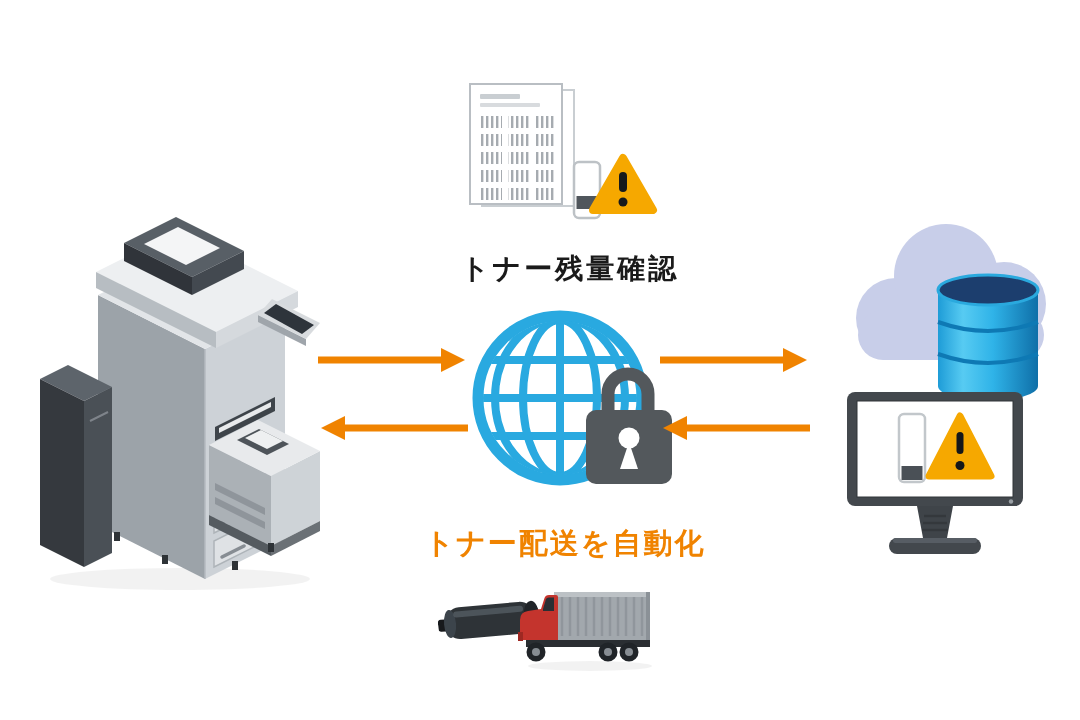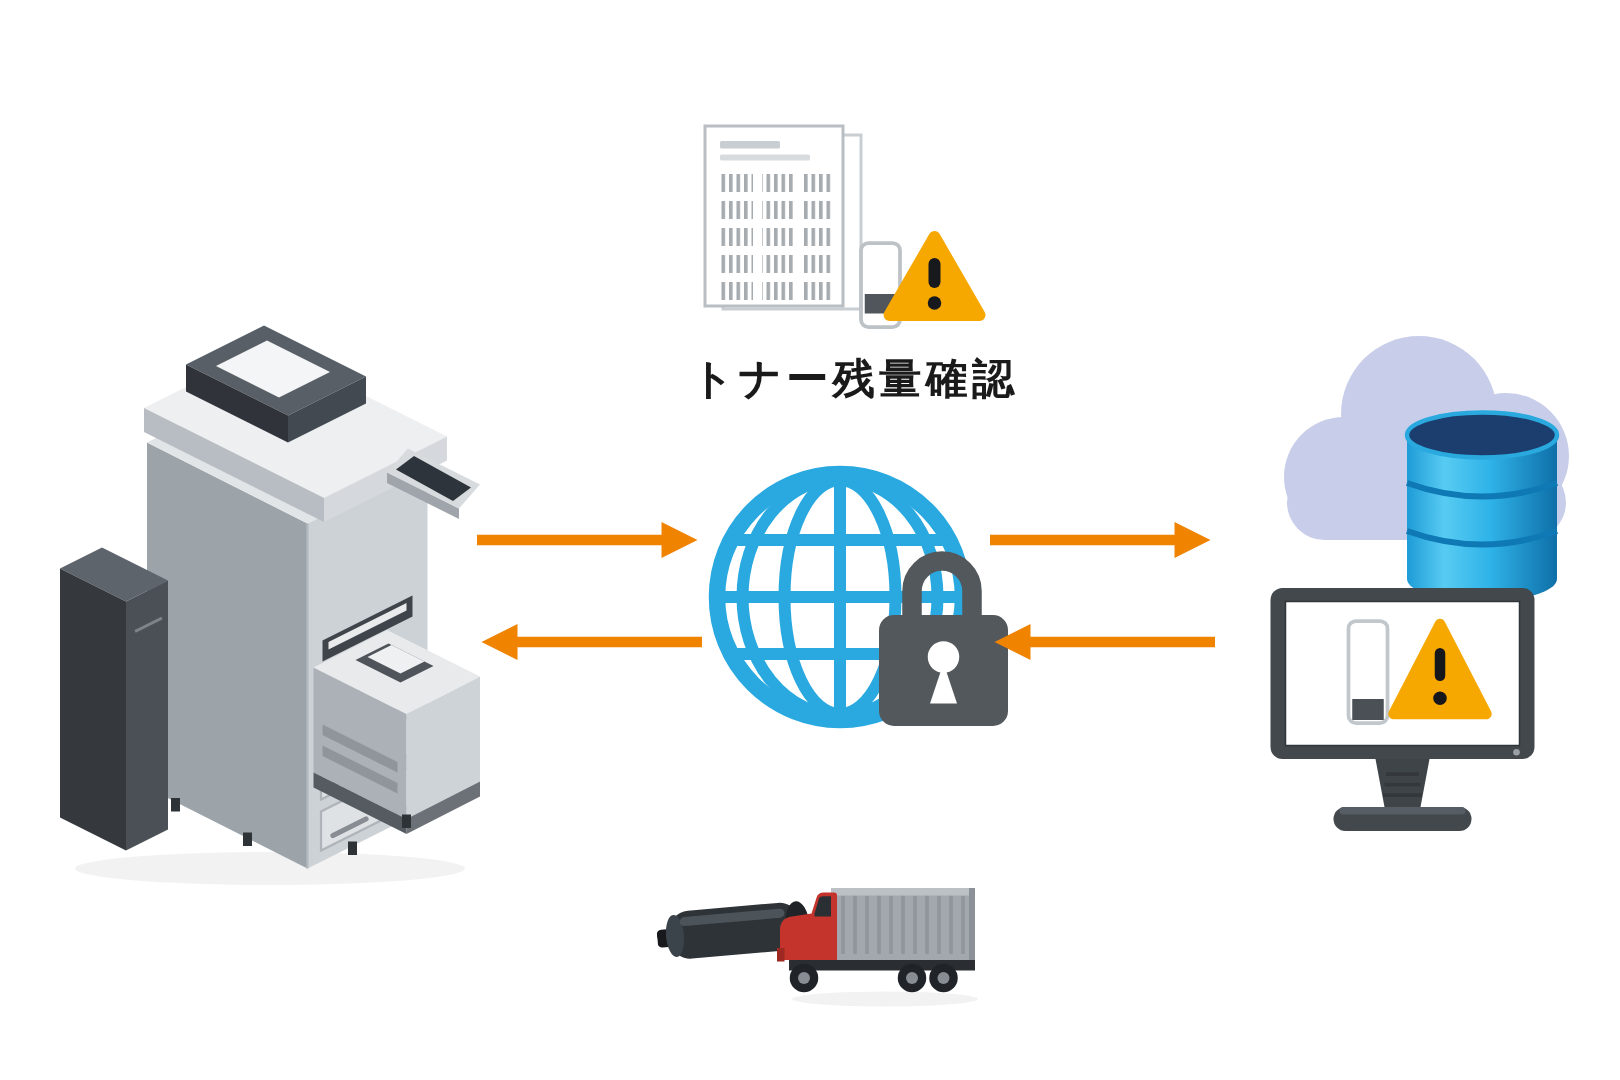--- a/index.html
+++ b/index.html
@@ -117,21 +117,21 @@
         <rect x="110.5" y="114" width="21" height="13" fill="#50565C"></rect>
       </g>
       <g>
         <path d="M157,76 L187,128 L127,128 Z" fill="#F6A800" stroke="#F6A800" stroke-width="8" stroke-linejoin="round"></path>
         <rect x="153" y="90" width="8" height="20" rx="4" fill="#17191C"></rect>
         <circle cx="157" cy="120" r="4.5" fill="#17191C"></circle>
       </g>
     </svg>
   </div>
 
-  <div class="abs label-check" style="left:400px;top:234px;width:340px;">トナー残量確認</div>
+  <div class="abs label-check" style="left:400px;top:250px;width:340px;">トナー残量確認</div>
 
   <div class="abs" style="left:468px;top:306px;width:212px;height:192px;">
     <svg width="212" height="192" viewBox="0 0 212 192">
       <defs>
         <clipPath id="gclip">
             <circle cx="92" cy="92" r="77"></circle>
           </clipPath>
       </defs>
       <circle cx="92" cy="92" r="82" fill="#FFFFFF" stroke="#29A9E0" stroke-width="11"></circle>
       <g clip-path="url(#gclip)" stroke="#29A9E0" stroke-width="8" fill="none">
@@ -220,20 +220,21 @@
         <polygon points="72,116 108,116 102,148 78,148" fill="#3F4449"></polygon>
         <line x1="79" y1="126" x2="101" y2="126" stroke="#34383C" stroke-width="2.5"></line>
         <line x1="78" y1="133" x2="102" y2="133" stroke="#34383C" stroke-width="2.5"></line>
         <line x1="77" y1="140" x2="103" y2="140" stroke="#34383C" stroke-width="2.5"></line>
         <rect x="44" y="148" width="92" height="16" rx="8" fill="#43484D"></rect>
         <rect x="48" y="148" width="84" height="5" rx="2.5" fill="#575D64"></rect>
       </g>
     </svg>
   </div>
 
+  <div class="abs label-delivery" style="left:380px;top:524px;width:370px;">トナー配送を自動化</div>
 
   <div class="abs" style="left:438px;top:594px;width:115px;height:55px;transform:rotate(-5deg);">
     <svg width="115" height="55" viewBox="0 0 115 55">
       <rect x="0" y="21" width="10" height="12" rx="3" fill="#17191C"></rect>
       <rect x="8" y="10" width="88" height="32" rx="14" fill="#2E3337"></rect>
       <ellipse cx="12" cy="26" rx="6" ry="14" fill="#3C444B"></ellipse>
       <rect x="16" y="14" width="70" height="6" rx="3" fill="#5A626A" opacity="0.7"></rect>
       <ellipse cx="94" cy="26" rx="8" ry="16" fill="#202428"></ellipse>
     </svg>
   </div>

